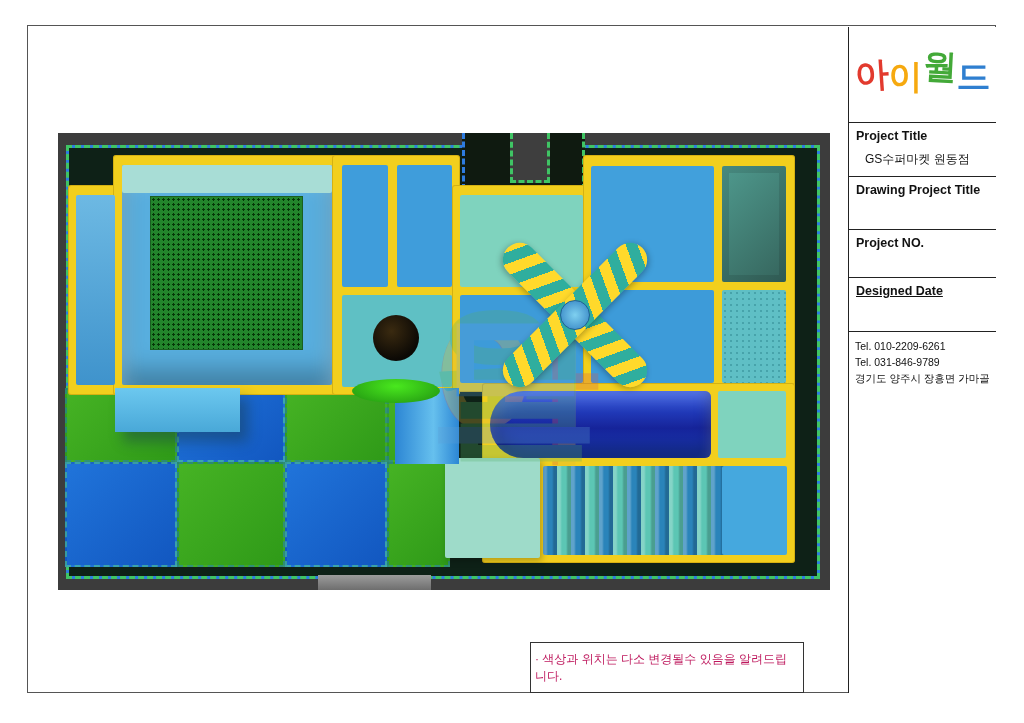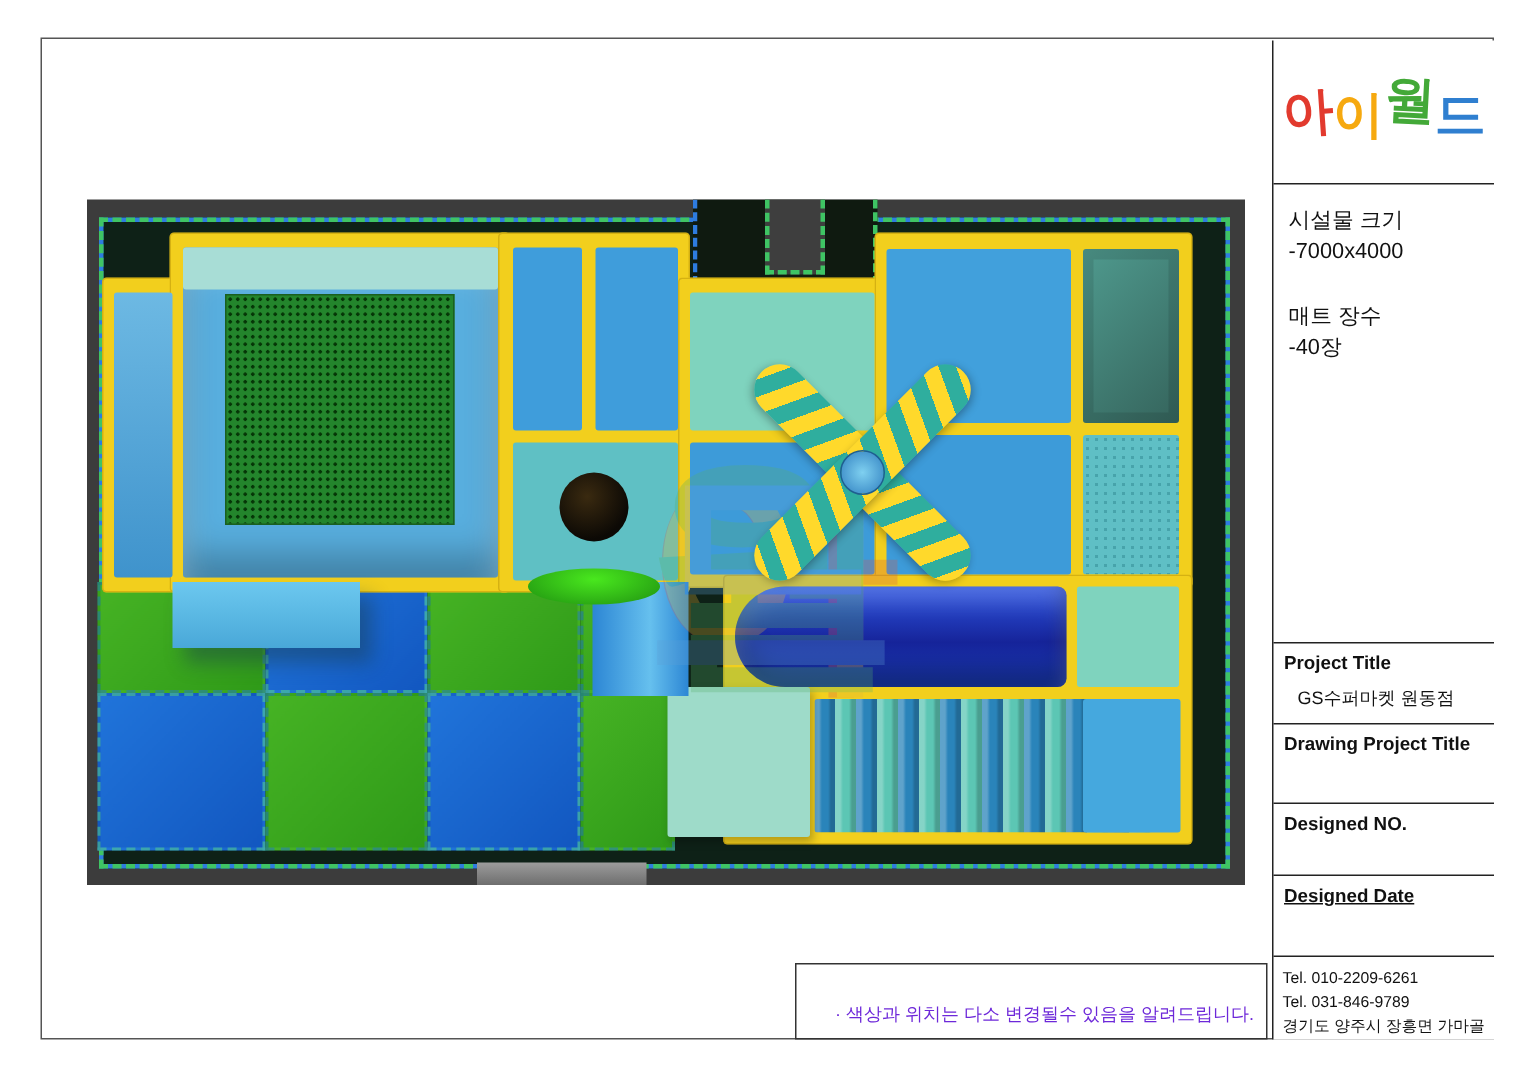--- a/index.html
+++ b/index.html
@@ -24,21 +24,21 @@
   
   .tb{position:absolute;left:848px;top:27px;width:148px;height:666px;border-left:1.5px solid #222;background:#fff;box-sizing:border-box;color:#111;}
   .tb-row{box-sizing:border-box;border-bottom:1.5px solid #222;overflow:hidden;}
   .tb-logo{height:95px;display:flex;align-items:center;justify-content:center;border-bottom:1.5px solid #222;}
   .tb-logo span{font-size:34px;font-weight:900;display:inline-block;}
   .tb-specs{height:306px;padding:14px 10px;font-size:14.5px;line-height:1.45;}
   .tb-specs .gap{height:22px;position:static;}
   .lbl{font-weight:bold;font-size:12.5px;padding:6px 7px 0 7px;}
   .val{font-size:12px;padding:8px 0 0 16px;}
   .tb-contact{height:56px;padding:7px 6px;font-size:10.5px;line-height:1.5;border-bottom:none;}
-  .note-box{position:absolute;left:530px;top:642px;width:315px;height:51px;border:1px solid #333;box-sizing:border-box;display:flex;align-items:flex-end;justify-content:flex-end;padding:4px 8px 7px 4px;font-size:12px;color:#6d28d9;}
+  .note-box{position:absolute;left:530px;top:642px;width:274px;height:51px;border:1px solid #333;box-sizing:border-box;display:flex;align-items:flex-end;justify-content:flex-end;padding:4px 8px 7px 4px;font-size:12px;color:#be185d;}
 </style>
 </head>
 <body>
 
 <div class="sheet">
   <div class="page-border"></div>
 
   <div class="plan">
     <div class="floor"></div>
     <div class="floor-dash"></div>
@@ -98,36 +98,29 @@
     <div style="left:502px;top:167px;width:30px;height:30px;border-radius:50%;background:radial-gradient(circle,#7fd0f0,#2f7fc0);border:1px solid #1f5f90;z-index:11;"></div>
   </div>
 
   <div class="tb">
     <div class="tb-logo">
       <span style="transform: rotate(-4deg); color: rgb(226, 58, 46);">아</span>
       <span style="transform: translateY(2px); color: rgb(246, 169, 15);">이</span>
       <span style="transform: translateY(-8px) rotate(3deg); color: rgb(67, 169, 56);">월</span>
       <span style="transform: translateY(2px); color: rgb(47, 127, 208);">드</span>
     </div>
-    <div class="tb-row tb-specs">
-      <div>시설물 크기</div>
-      <div>-7000x4000</div>
-      <div class="gap"></div>
-      <div>매트 장수</div>
-      <div>-40장</div>
-    </div>
     <div class="tb-row" style="height:54px;">
       <div class="lbl">Project Title</div>
       <div class="val">GS수퍼마켓 원동점</div>
     </div>
     <div class="tb-row" style="height:53px;">
       <div class="lbl">Drawing Project Title</div>
     </div>
     <div class="tb-row" style="height:48px;">
-      <div class="lbl">Designed NO.</div>
+      <div class="lbl">Project NO.</div>
     </div>
     <div class="tb-row" style="height:54px;text-decoration:underline;">
       <div class="lbl">Designed Date</div>
     </div>
     <div class="tb-row tb-contact">
       <div>Tel. 010-2209-6261</div>
       <div>Tel. 031-846-9789</div>
       <div>경기도 양주시 장흥면 가마골로 281</div>
     </div>
   </div>

